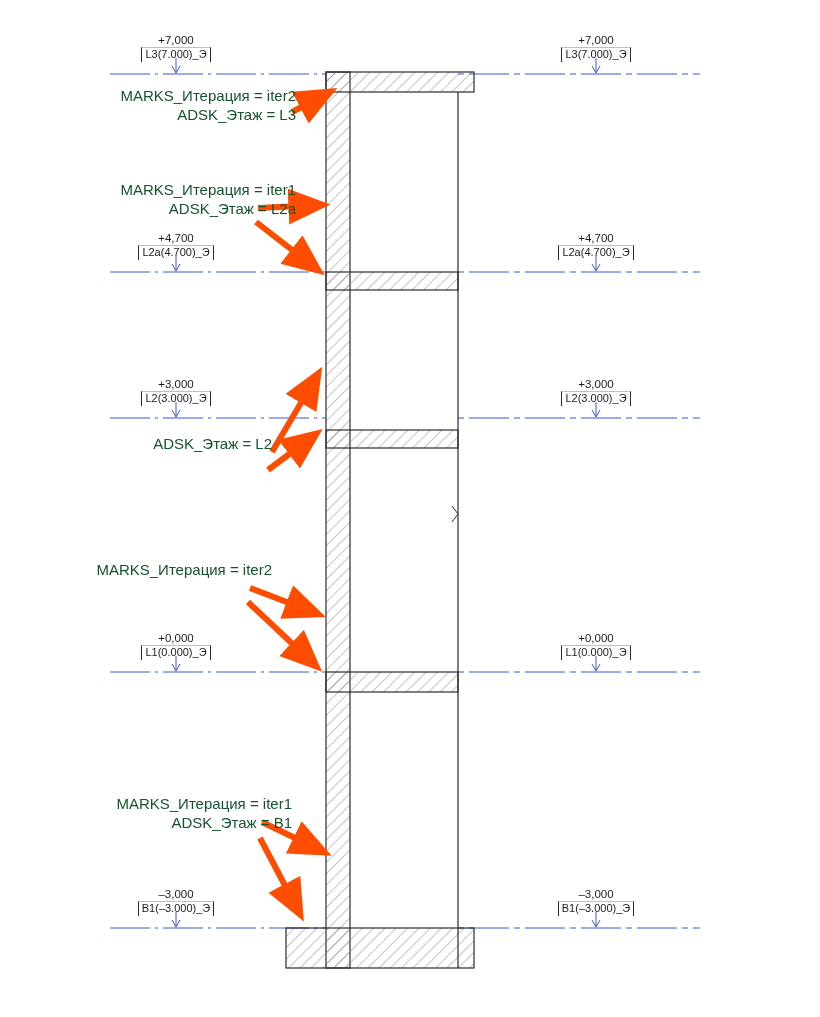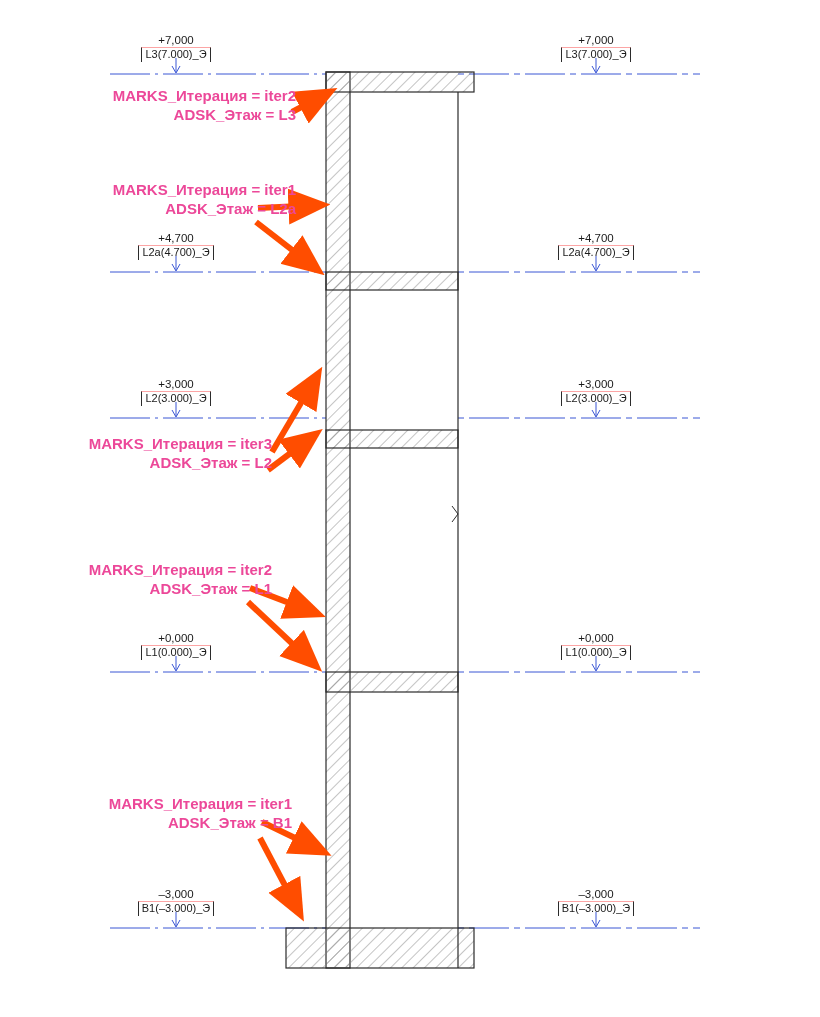--- a/index.html
+++ b/index.html
@@ -7,22 +7,22 @@
     width:820px;height:1017px;
     background:#ffffff;
     font-family:"Liberation Sans", sans-serif;
     position:relative;
     overflow:hidden;
   }
   #stage{position:absolute;left:0;top:0;width:820px;height:733px;}
   svg.layer{position:absolute;left:0;top:0;width:820px;height:1017px;}
   .annot{
     position:absolute;
-    color:#ec4899;
-    font-weight:bold;
+    color:#14532d;
+    font-weight:normal;
     font-size:15px;
     line-height:19px;
     text-align:right;
     white-space:nowrap;
     letter-spacing:0px;
   }
   .annot .l2{display:block;}
   .lvl-label{
     position:absolute;
     color:#1a1a1a;
@@ -164,25 +164,23 @@
 
   <div class="annot" style="left:36px;top:86px;width:260px;">
     <span class="l2">MARKS_Итерация = iter2</span>
     <span class="l2">ADSK_Этаж = L3</span>
   </div>
   <div class="annot" style="left:36px;top:180px;width:260px;">
     <span class="l2">MARKS_Итерация = iter1</span>
     <span class="l2">ADSK_Этаж = L2a</span>
   </div>
   <div class="annot" style="left:12px;top:434px;width:260px;">
-    <span class="l2">MARKS_Итерация = iter3</span>
     <span class="l2">ADSK_Этаж = L2</span>
   </div>
   <div class="annot" style="left:12px;top:560px;width:260px;">
     <span class="l2">MARKS_Итерация = iter2</span>
-    <span class="l2">ADSK_Этаж = L1</span>
   </div>
   <div class="annot" style="left:32px;top:794px;width:260px;">
     <span class="l2">MARKS_Итерация = iter1</span>
     <span class="l2">ADSK_Этаж = B1</span>
   </div>
 
 </div>
 
 </body></html>

